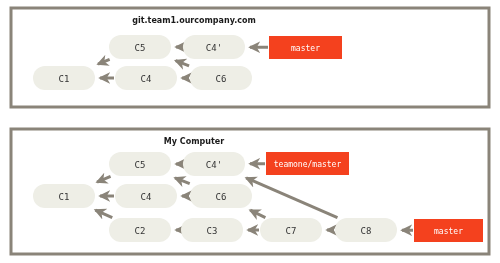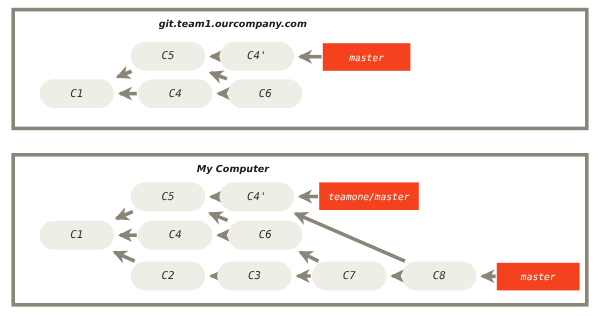--- a/index.html
+++ b/index.html
@@ -2,21 +2,21 @@
 <html><head>
 <meta charset="utf-8">
 <style>
   html,body{margin:0;padding:0;}
   body{
     width:500px;height:263px;
     background:#ffffff;
     font-family:"DejaVu Sans Mono","Liberation Mono",monospace;
     overflow:hidden;
   }
-  #stage{position:relative;width:500px;height:263px;font-style:italic;}
+  #stage{position:relative;width:500px;height:263px;}
   svg{display:block;position:absolute;left:0;top:0;}
   .panel-frame{fill:none;stroke:#8a8479;stroke-width:3;}
   .node-shape{fill:#eeeee6;stroke:none;}
   .node-label{
     font-family:"DejaVu Sans Mono","Liberation Mono",monospace;
     font-size:9px;fill:#333333;
     text-anchor:middle;dominant-baseline:central;
   }
   .ref-box{fill:#f4411e;stroke:none;}
   .ref-label{

